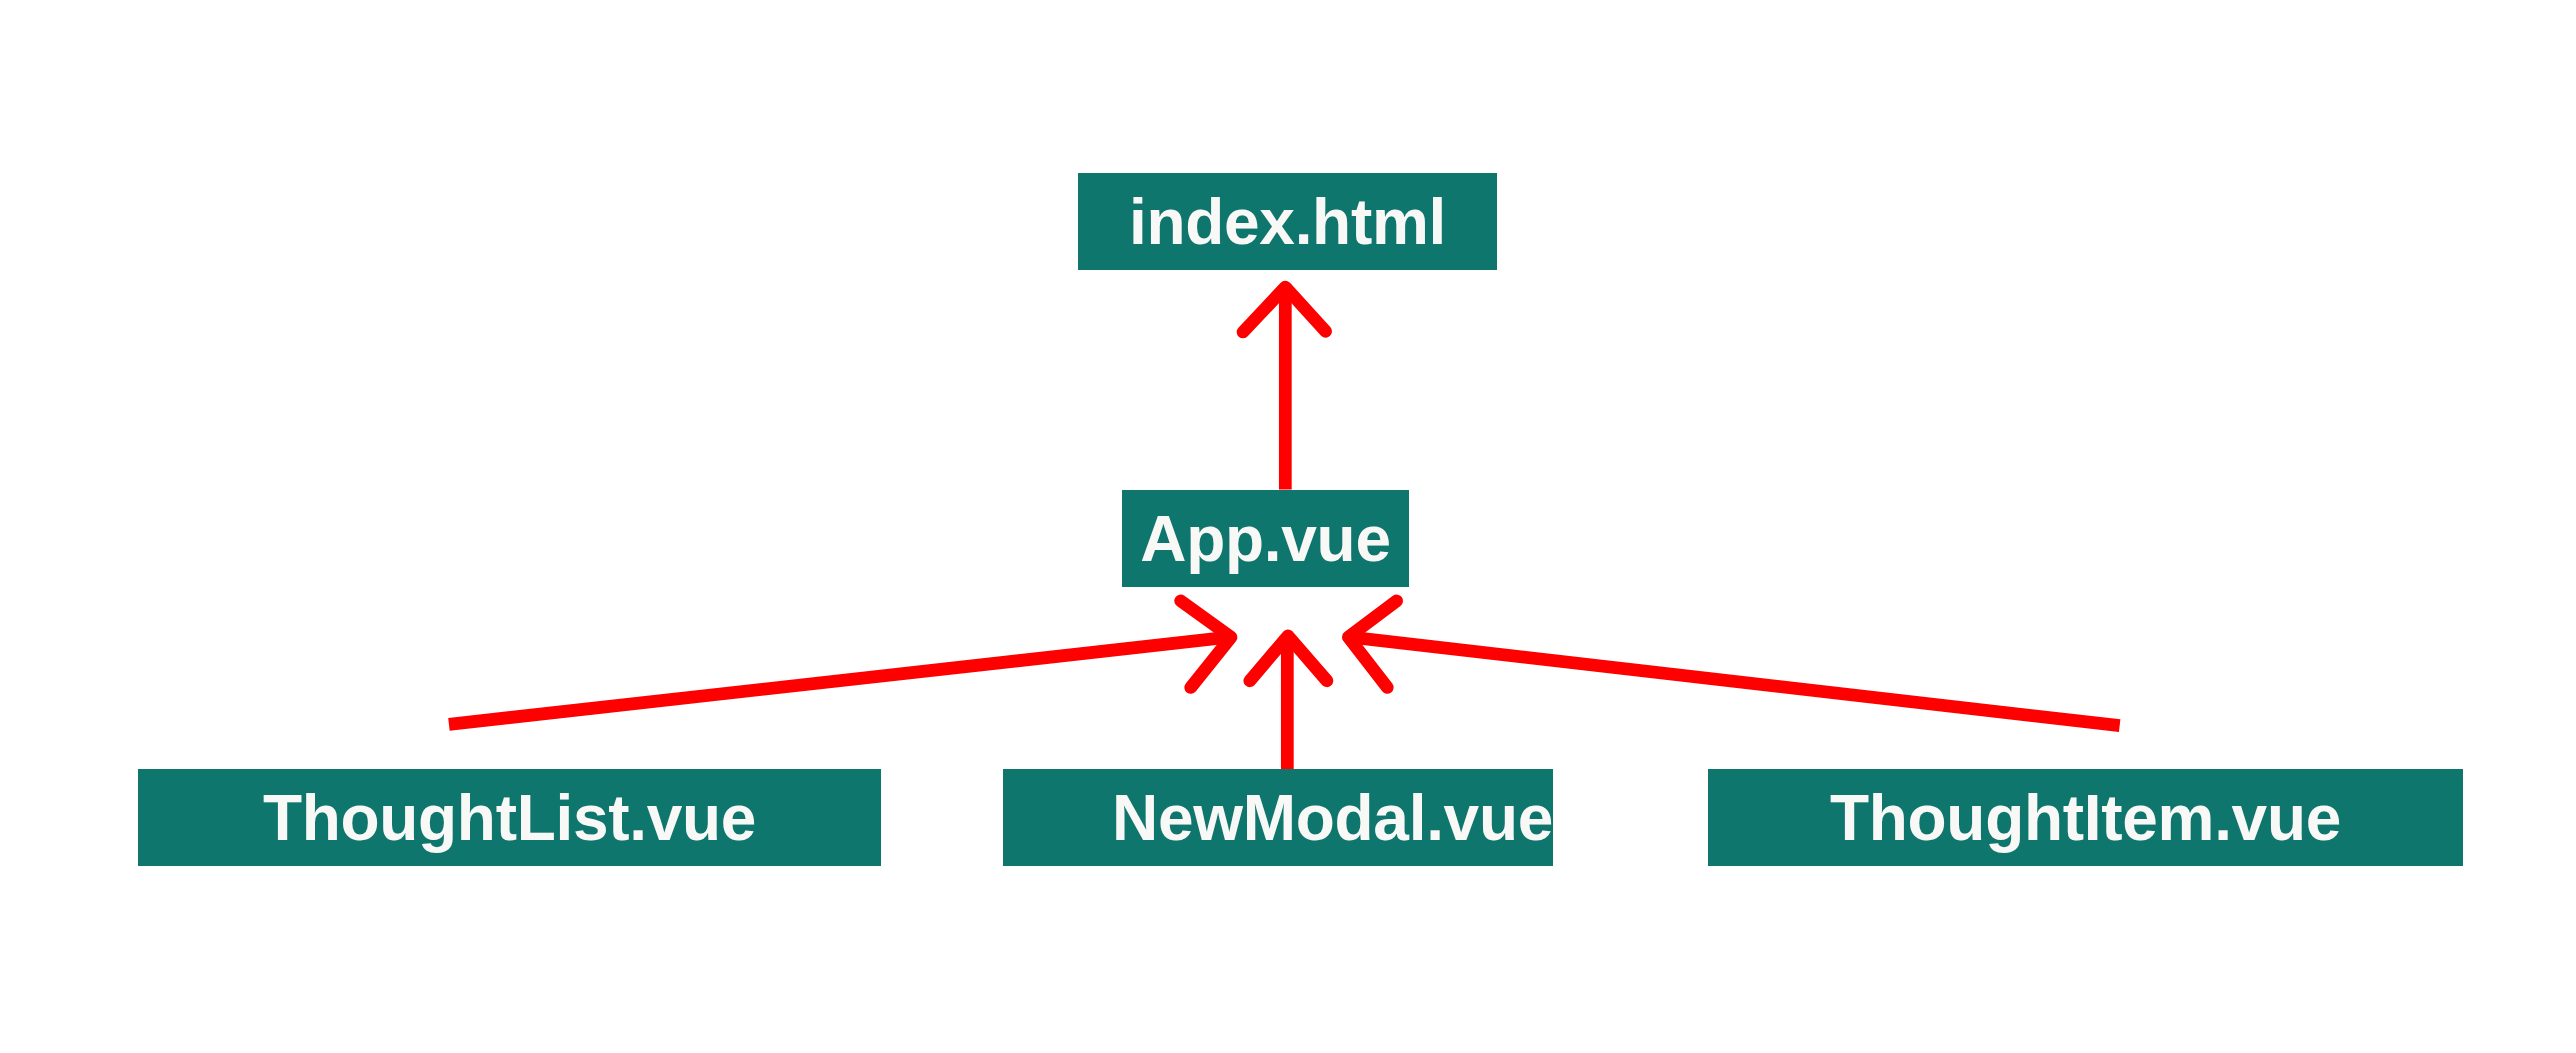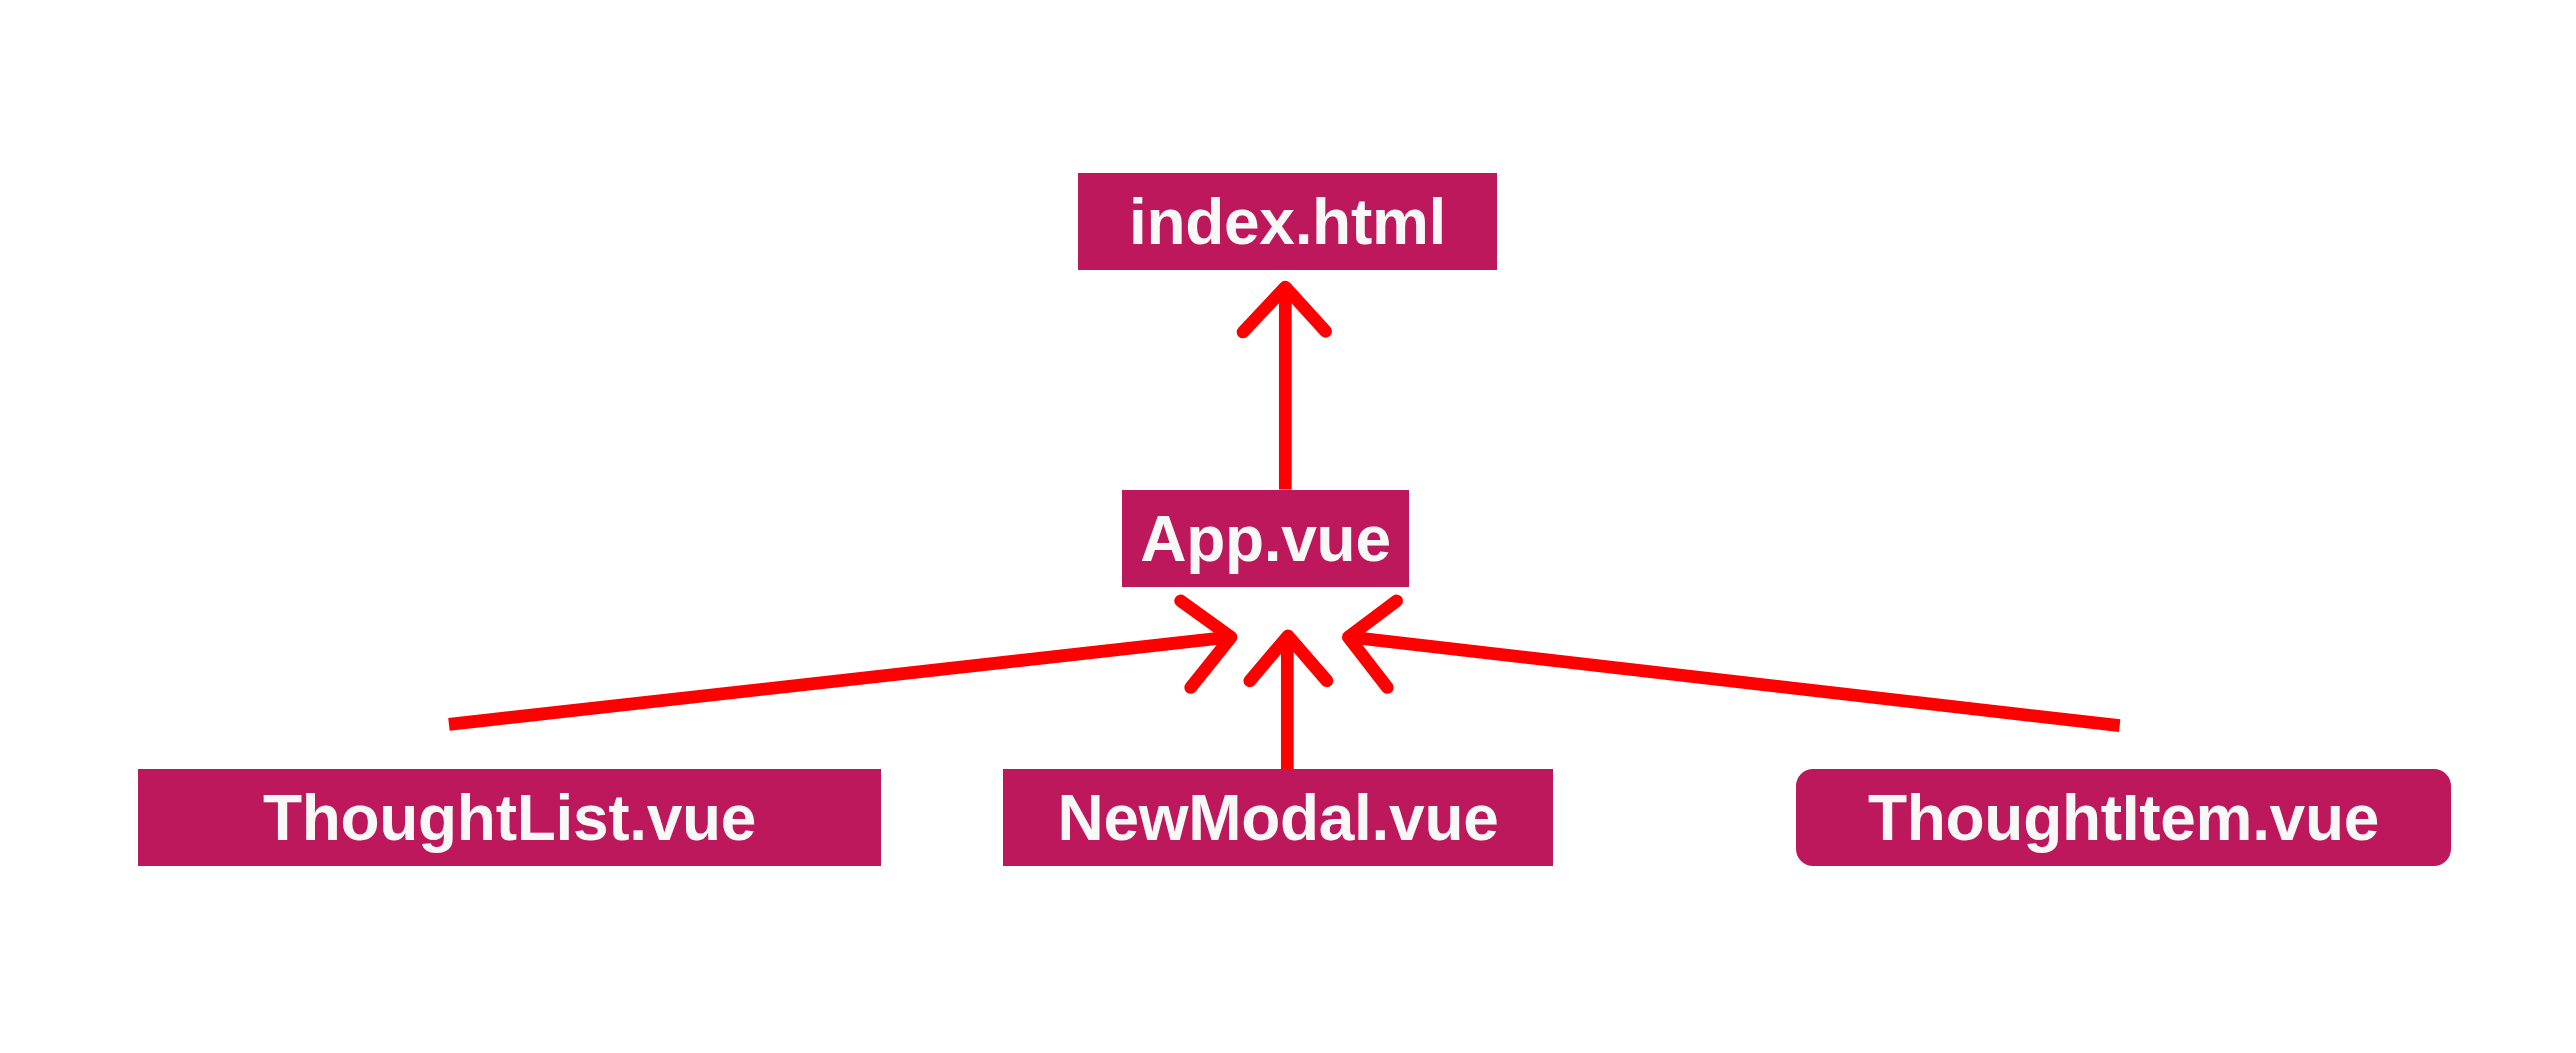--- a/index.html
+++ b/index.html
@@ -24,21 +24,21 @@
     top: 0;
     width: 2576px;
     height: 1053px;
     pointer-events: none;
   }
   .node-box {
     position: absolute;
     display: flex;
     align-items: center;
     justify-content: center;
-    background: #be185d;
+    background: #0f766e;
     color: #f8f8f6;
     font-family: "Liberation Sans", sans-serif;
     font-weight: bold;
     white-space: nowrap;
     letter-spacing: -0.3px;
     box-sizing: border-box;
   }
   .node-label {
     display: block;
     line-height: 1;
@@ -52,25 +52,25 @@
     left: 1122px;  top: 490px;  width: 287px;  height: 97px;
     font-size: 64px;
   }
   #node-thoughtlist-vue {
     left: 138px;   top: 769px; width: 743px; height: 97px;
     font-size: 64px;
   }
   #node-newmodal-vue {
     left: 1003px;  top: 769px; width: 550px; height: 97px;
     font-size: 64px;
+    justify-content: flex-end;
   }
   #node-thoughtitem-vue {
-    left: 1796px;  top: 769px; width: 655px; height: 97px;
+    left: 1708px;  top: 769px; width: 755px; height: 97px;
     font-size: 64px;
-    border-radius: 17px;
   }
 </style>
 </head>
 <body>
 
 <div id="diagram-canvas">
 
   <svg id="arrow-layer" viewBox="0 0 3840 1570" width="2576" height="1053" xmlns="http://www.w3.org/2000/svg">
 
     <g>

